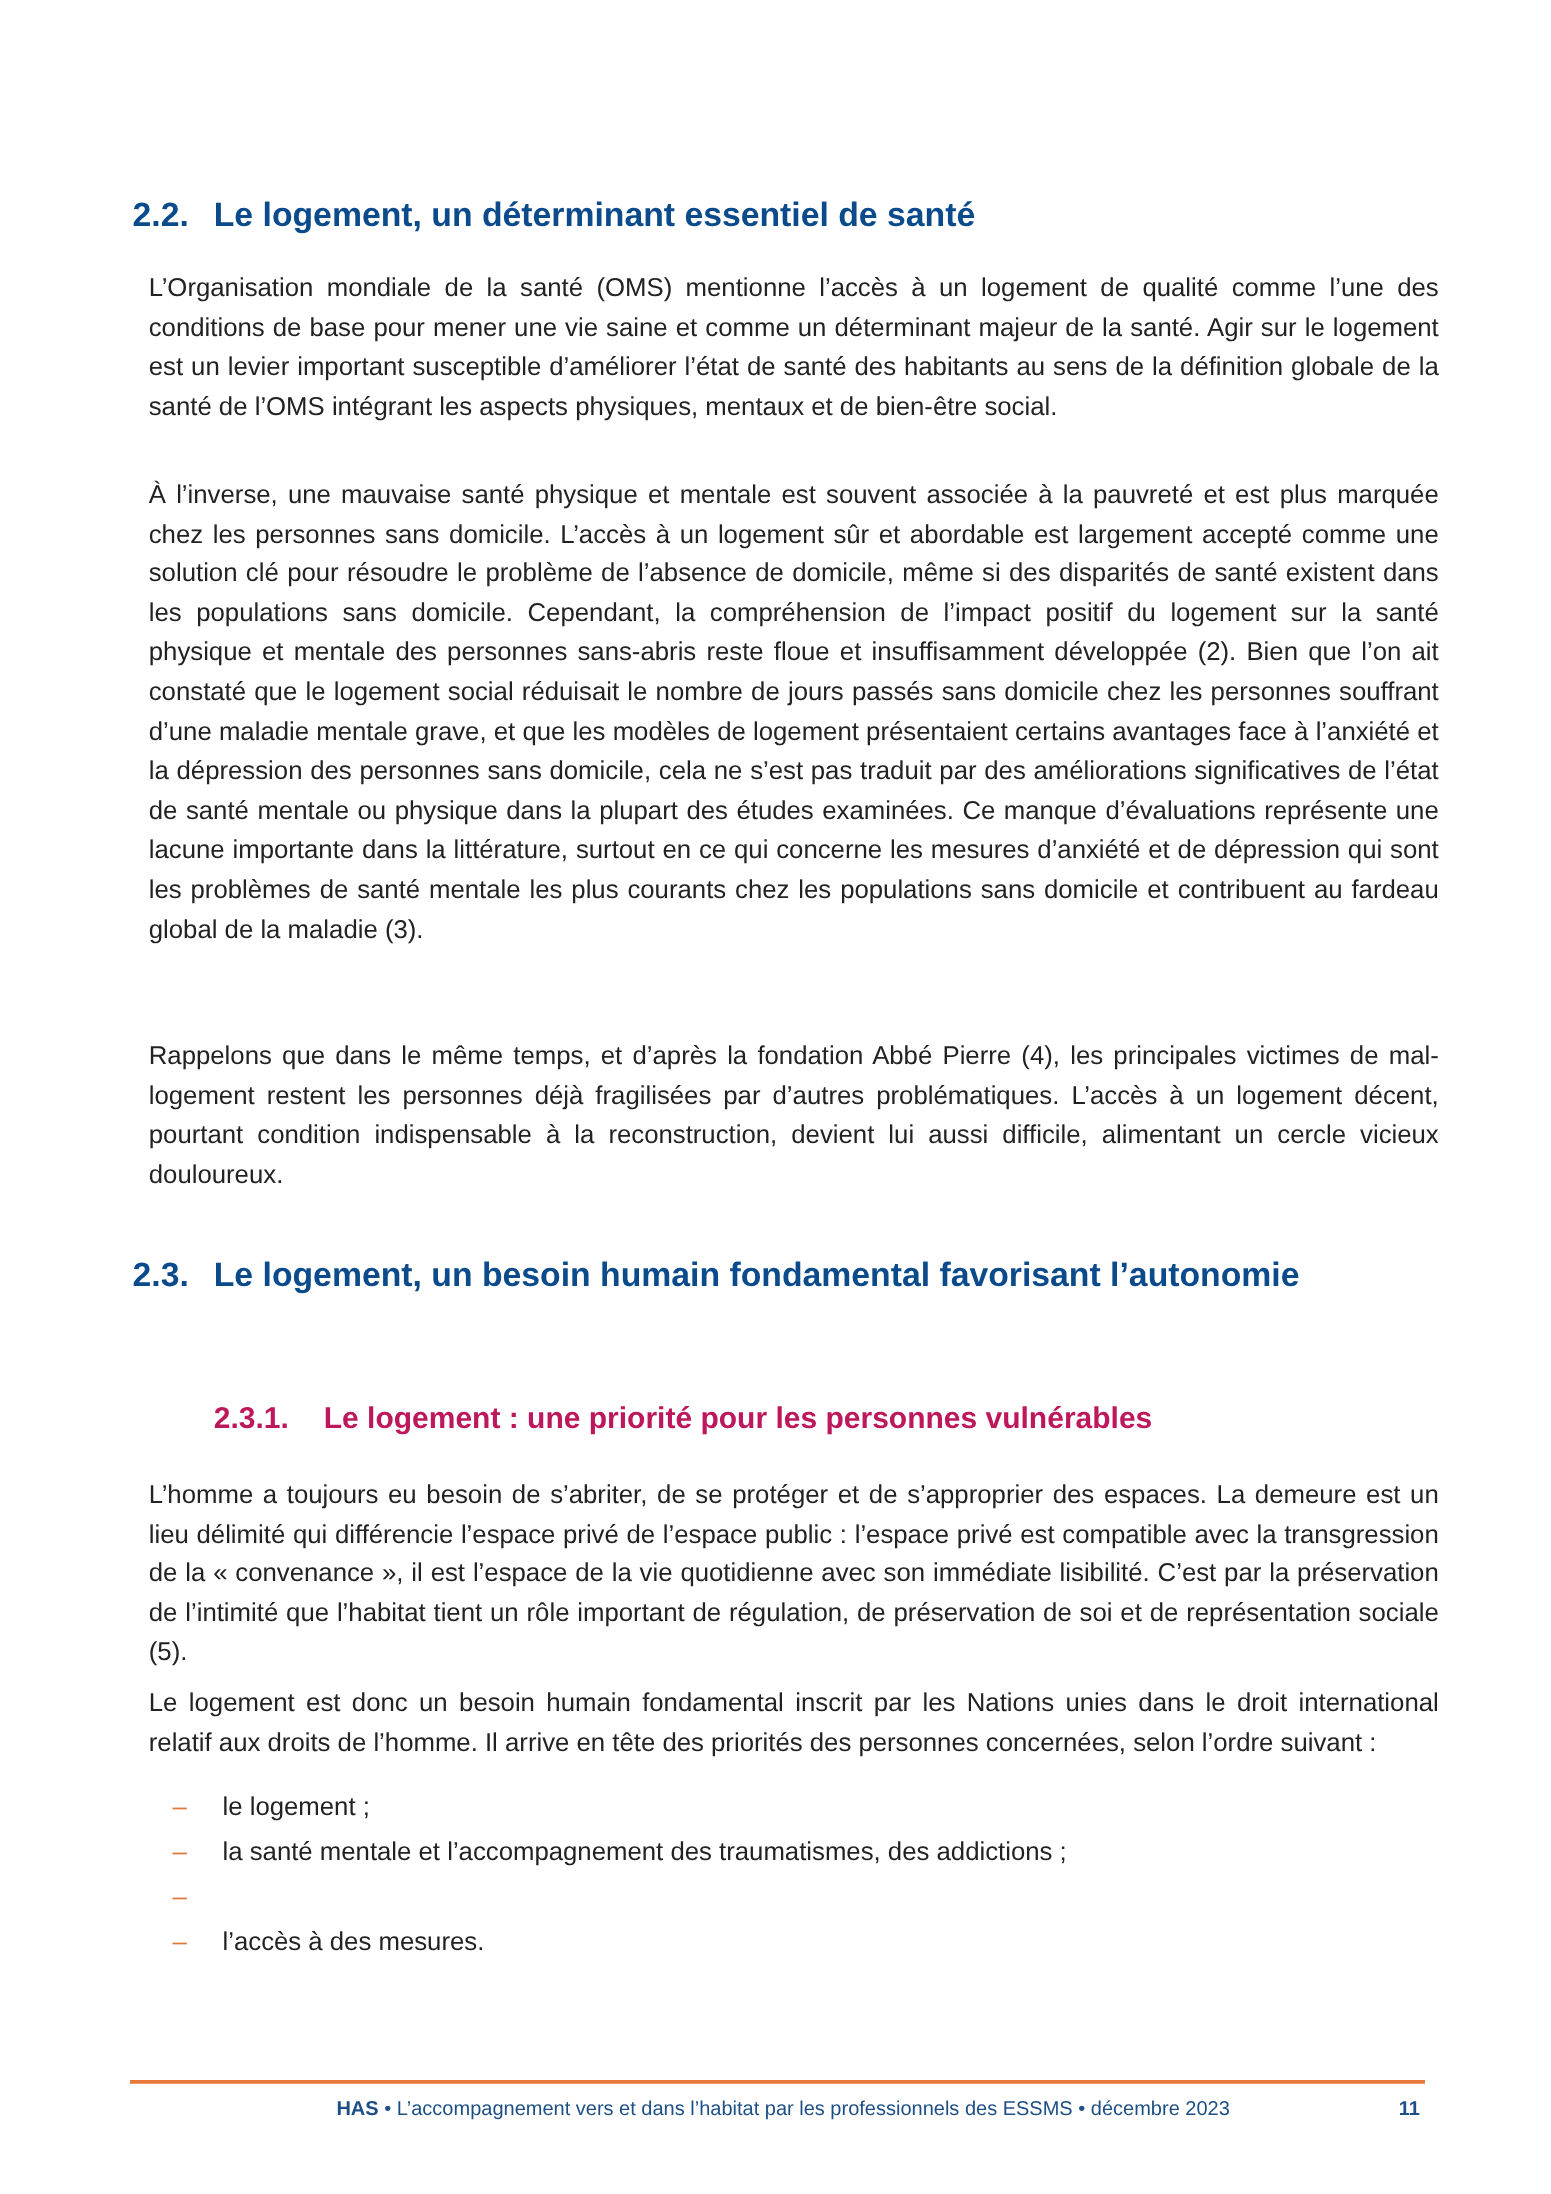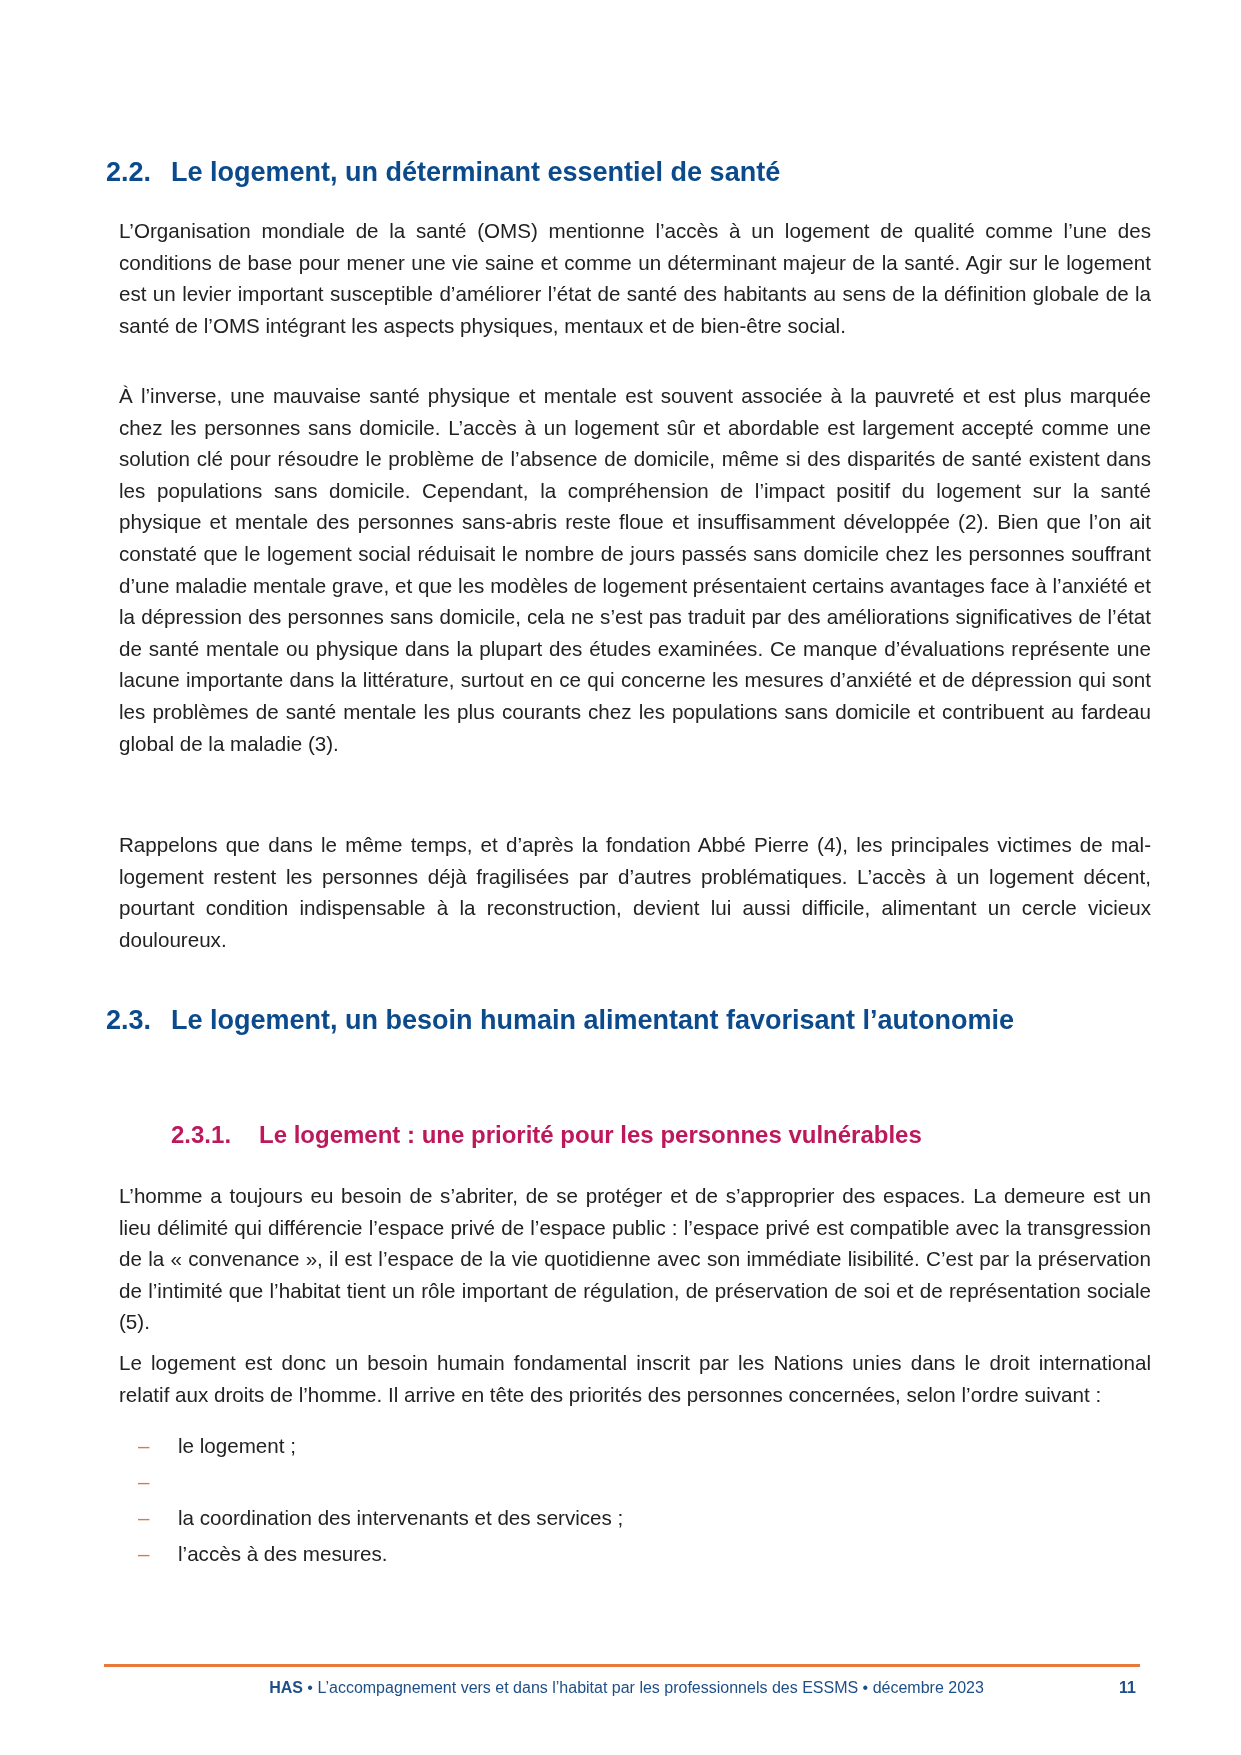--- a/index.html
+++ b/index.html
@@ -32,34 +32,34 @@
     <span class="num">2.2.</span>
     <span class="txt">Le logement, un déterminant essentiel de santé</span>
   </div>
 
   <p class="para" style="top:202px;">L’Organisation mondiale de la santé (OMS) mentionne l’accès à un logement de qualité comme l’une des conditions de base pour mener une vie saine et comme un déterminant majeur de la santé. Agir sur le logement est un levier important susceptible d’améliorer l’état de santé des habitants au sens de la définition globale de la santé de l’OMS intégrant les aspects physiques, mentaux et de bien-être social.</p>
   <p class="para" style="top:367px;">À l’inverse, une mauvaise santé physique et mentale est souvent associée à la pauvreté et est plus marquée chez les personnes sans domicile. L’accès à un logement sûr et abordable est largement accepté comme une solution clé pour résoudre le problème de l’absence de domicile, même si des disparités de santé existent dans les populations sans domicile. Cependant, la compréhension de l’impact positif du logement sur la santé physique et mentale des personnes sans-abris reste floue et insuffisamment développée (2). Bien que l’on ait constaté que le logement social réduisait le nombre de jours passés sans domicile chez les personnes souffrant d’une maladie mentale grave, et que les modèles de logement présentaient certains avantages face à l’anxiété et la dépression des personnes sans domicile, cela ne s’est pas traduit par des améliorations significatives de l’état de santé mentale ou physique dans la plupart des études examinées. Ce manque d’évaluations représente une lacune importante dans la littérature, surtout en ce qui concerne les mesures d’anxiété et de dépression qui sont les problèmes de santé mentale les plus courants chez les populations sans domicile et contribuent au fardeau global de la maladie (3).</p>
   <p class="para" style="top:816px;">Rappelons que dans le même temps, et d’après la fondation Abbé Pierre (4), les principales victimes de mal-logement restent les personnes déjà fragilisées par d’autres problématiques. L’accès à un logement décent, pourtant condition indispensable à la reconstruction, devient lui aussi difficile, alimentant un cercle vicieux douloureux.</p>
 
   <div class="h2" style="top:999px;">
     <span class="num">2.3.</span>
-    <span class="txt">Le logement, un besoin humain alimentant favorisant l’autonomie</span>
+    <span class="txt">Le logement, un besoin humain fondamental favorisant l’autonomie</span>
   </div>
 
   <div class="h3" style="top:1119px;">
     <span class="num">2.3.1.</span><span>Le logement : une priorité pour les personnes vulnérables</span>
   </div>
 
   <p class="para" style="top:1167px;">L’homme a toujours eu besoin de s’abriter, de se protéger et de s’approprier des espaces. La demeure est un lieu délimité qui différencie l’espace privé de l’espace public : l’espace privé est compatible avec la transgression de la « convenance », il est l’espace de la vie quotidienne avec son immédiate lisibilité. C’est par la préservation de l’intimité que l’habitat tient un rôle important de régulation, de préservation de soi et de représentation sociale (5).</p>
   <p class="para" style="top:1334px;">Le logement est donc un besoin humain fondamental inscrit par les Nations unies dans le droit international relatif aux droits de l’homme. Il arrive en tête des priorités des personnes concernées, selon l’ordre suivant :</p>
 
   <ul class="list" style="top:1428px;">
     <li><span class="dash">–</span><span>le logement ;</span></li>
+    <li><span class="dash">–</span><span>la santé mentale et l’accompagnement des traumatismes, des addictions ;</span></li>
     <li><span class="dash">–</span></li>
-    <li><span class="dash">–</span><span>la coordination des intervenants et des services ;</span></li>
     <li><span class="dash">–</span><span>l’accès à des mesures.</span></li>
   </ul>
 </div>
 
 <div class="footer-rule"></div>
 <div class="footer">
   <span class="center"><span class="brand">HAS</span><span> • </span><span>L’accompagnement vers et dans l’habitat par les professionnels des ESSMS • décembre 2023</span></span>
   <span class="pagenum">11</span>
 </div>
 

